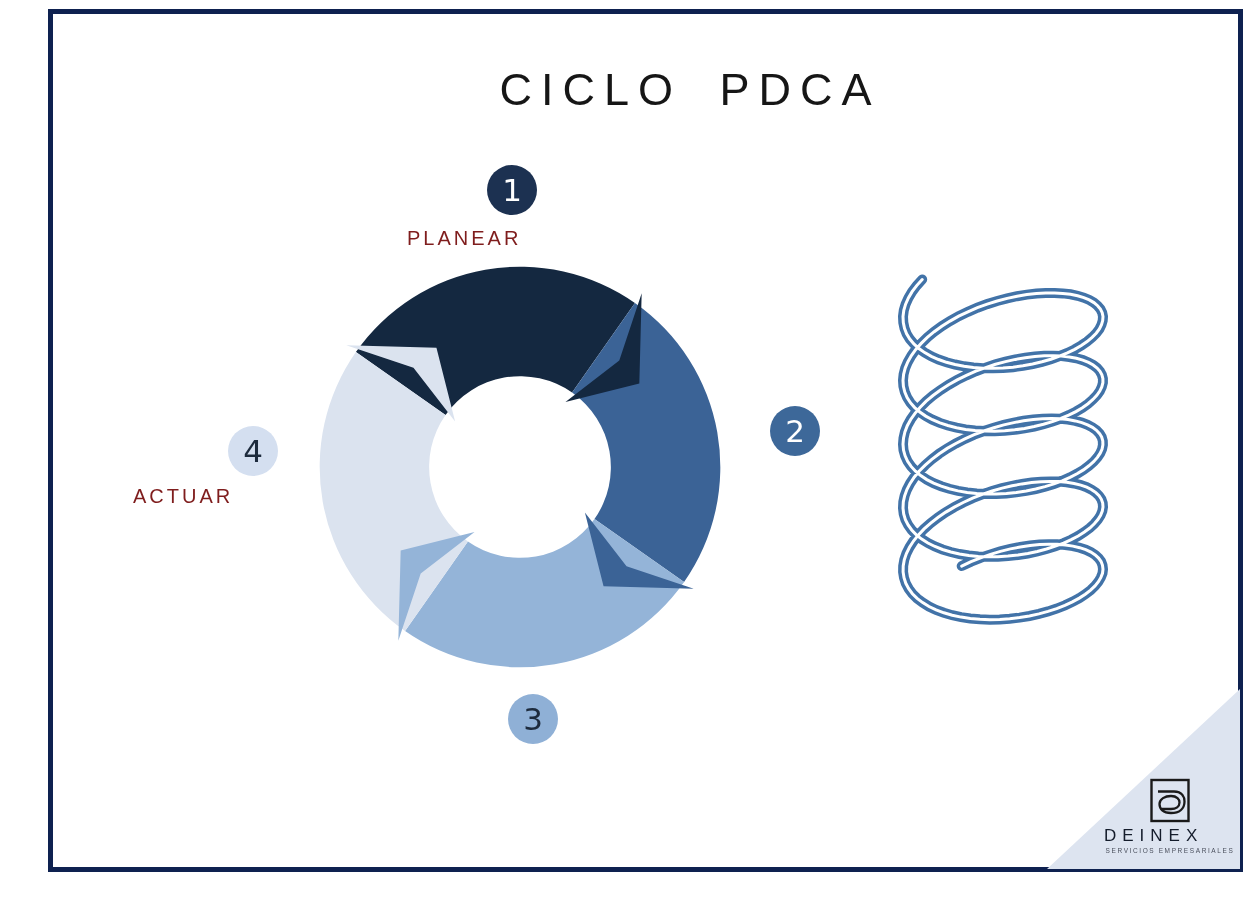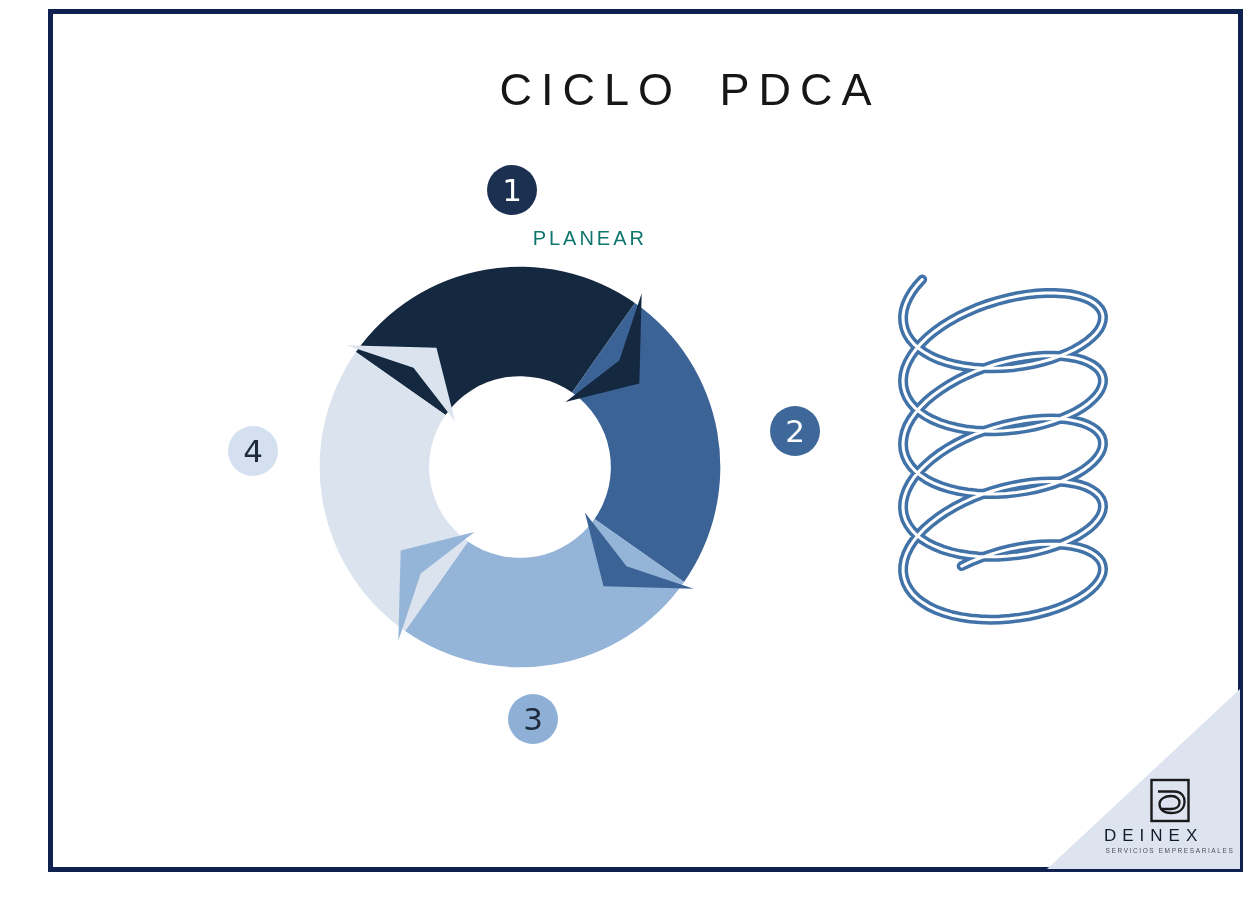--- a/index.html
+++ b/index.html
@@ -20,22 +20,22 @@
   .badge{
     position:absolute;width:50px;height:50px;border-radius:50%;
     display:flex;align-items:center;justify-content:center;
     font-size:31px;font-family:"DejaVu Sans",sans-serif;
   }
   .badge-1{left:487px;top:165px;}
   .badge-2{left:770px;top:406px;}
   .badge-3{left:508px;top:694px;}
   .badge-4{left:228px;top:426px;}
   .step-label{
-    position:absolute;width:240px;text-align:right;
-    font-variant:small-caps;font-size:29px;letter-spacing:3px;color:#0f766e;
+    position:absolute;width:240px;text-align:left;
+    font-variant:small-caps;font-size:29px;letter-spacing:3px;color:#7f1d1d;
     text-transform:lowercase;
   }
   .label-1{left:407px;top:219px;}
   .label-2{left:686px;top:458px;}
   .label-3{left:429px;top:751px;}
   .label-4{left:133px;top:477px;}
   .spring-svg{position:absolute;left:885px;top:248px;width:240px;height:430px;}
   .corner-triangle{
     position:absolute;left:1047px;top:689px;width:193px;height:180px;
     clip-path:polygon(100% 0,100% 100%,0 100%);
@@ -82,20 +82,21 @@
     <span>2</span>
   </div>
   <div class="badge badge-3" style="background-color: rgb(143, 176, 214); color: rgb(29, 43, 61);">
     <span>3</span>
   </div>
   <div class="badge badge-4" style="background-color: rgb(212, 223, 240); color: rgb(29, 43, 61);">
     <span>4</span>
   </div>
 
   <div class="step-label label-1">Planear</div>
+  <div class="step-label label-4">Actuar</div>
 
   <svg class="spring-svg" viewBox="0 0 240 430">
     <path id="spring-outer" fill="none" stroke-width="10" stroke-linecap="round" d="M37.2,31.5 L31.7,37.6 L27.1,43.7 L23.4,50.0 L20.6,56.2 L18.8,62.4 L18.0,68.5 L18.3,74.5 L19.5,80.3 L21.6,85.8 L24.8,91.0 L28.9,95.9 L33.9,100.5 L39.7,104.6 L46.3,108.3 L53.6,111.5 L61.5,114.3 L70.1,116.5 L79.1,118.3 L88.4,119.5 L98.1,120.2 L108.0,120.3 L118.0,120.0 L128.0,119.2 L137.9,117.8 L147.6,116.0 L156.9,113.8 L165.9,111.2 L174.5,108.2 L182.4,104.9 L189.7,101.4 L196.3,97.5 L202.1,93.6 L207.1,89.4 L211.2,85.2 L214.4,81.0 L216.5,76.7 L217.7,72.6 L218.0,68.5 L217.2,64.7 L215.4,61.1 L212.6,57.7 L208.9,54.6 L204.3,51.9 L198.8,49.6 L192.6,47.8 L185.5,46.3 L177.8,45.4 L169.6,44.9 L160.7,45.0 L151.5,45.5 L141.9,46.6 L132.1,48.2 L122.2,50.4 L112.2,53.0 L102.2,56.1 L92.4,59.7 L82.9,63.8 L73.7,68.2 L65.0,73.1 L56.8,78.2 L49.2,83.7 L42.3,89.4 L36.2,95.4 L30.8,101.4 L26.4,107.6 L22.8,113.9 L20.2,120.1 L18.6,126.3 L18.0,132.4 L18.4,138.3 L19.8,144.0 L22.1,149.5 L25.4,154.7 L29.7,159.6 L34.8,164.0 L40.7,168.1 L47.4,171.7 L54.9,174.9 L62.9,177.5 L71.5,179.7 L80.6,181.4 L90.1,182.5 L99.8,183.1 L109.7,183.2 L119.7,182.7 L129.7,181.8 L139.5,180.4 L149.2,178.5 L158.5,176.2 L167.4,173.6 L175.8,170.5 L183.7,167.2 L190.9,163.6 L197.4,159.7 L203.0,155.7 L207.9,151.5 L211.8,147.3 L214.8,143.1 L216.8,138.9 L217.9,134.7 L217.9,130.7 L216.9,126.9 L215.0,123.3 L212.1,120.0 L208.2,117.0 L203.5,114.4 L197.8,112.1 L191.4,110.3 L184.3,109.0 L176.5,108.1 L168.1,107.7 L159.2,107.8 L149.9,108.5 L140.3,109.7 L130.4,111.4 L120.5,113.6 L110.5,116.3 L100.6,119.6 L90.8,123.2 L81.4,127.3 L72.2,131.9 L63.6,136.8 L55.5,142.0 L48.0,147.5 L41.2,153.2 L35.2,159.2 L30.0,165.3 L25.7,171.5 L22.3,177.7 L19.9,184.0 L18.5,190.2 L18.0,196.2 L18.5,202.1 L20.1,207.8 L22.6,213.3 L26.1,218.4 L30.5,223.2 L35.7,227.6 L41.8,231.6 L48.6,235.1 L56.2,238.2 L64.3,240.8 L73.0,242.9 L82.2,244.4 L91.7,245.4 L101.4,246.0 L111.4,246.0 L121.4,245.4 L131.3,244.4 L141.2,242.9 L150.7,241.0 L160.0,238.6 L168.9,235.9 L177.2,232.8 L185.0,229.4 L192.0,225.8 L198.4,221.9 L203.9,217.8 L208.6,213.7 L212.4,209.4 L215.2,205.2 L217.1,201.0 L217.9,196.9 L217.8,192.9 L216.7,189.1 L214.6,185.6 L211.5,182.3 L207.5,179.4 L202.6,176.8 L196.8,174.6 L190.3,172.9 L183.0,171.6 L175.1,170.8 L166.6,170.5 L157.7,170.8 L148.3,171.5 L138.6,172.8 L128.8,174.6 L118.8,176.9 L108.8,179.7 L98.9,183.0 L89.2,186.7 L79.8,190.9 L70.8,195.5 L62.2,200.4 L54.2,205.7 L46.8,211.3 L40.2,217.1 L34.3,223.0 L29.2,229.2 L25.1,235.4 L21.9,241.6 L19.6,247.9 L18.3,254.0 L18.0,260.1 L18.7,265.9 L20.4,271.6 L23.1,277.0 L26.7,282.0 L31.3,286.8 L36.7,291.1 L42.9,295.0 L49.9,298.5 L57.5,301.5 L65.8,304.0 L74.5,306.0 L83.8,307.5 L93.3,308.4 L103.1,308.8 L113.0,308.7 L123.0,308.1 L133.0,307.0 L142.8,305.5 L152.3,303.5 L161.5,301.0 L170.3,298.2 L178.6,295.1 L186.2,291.7 L193.2,288.0 L199.4,284.0 L204.8,280.0 L209.3,275.8 L212.9,271.6 L215.6,267.3 L217.3,263.1 L218.0,259.0 L217.7,255.1 L216.4,251.3 L214.1,247.8 L210.9,244.6 L206.7,241.7 L201.7,239.2 L195.8,237.1 L189.1,235.5 L181.7,234.3 L173.7,233.6 L165.2,233.4 L156.1,233.7 L146.7,234.5 L137.0,235.9 L127.1,237.8 L117.1,240.1 L107.1,243.0 L97.3,246.4 L87.6,250.2 L78.2,254.5 L69.3,259.1 L60.8,264.1 L52.9,269.5 L45.7,275.1 L39.1,280.9 L33.4,286.9 L28.5,293.0 L24.5,299.3 L21.4,305.5 L19.3,311.7 L18.2,317.9 L18.1,323.9 L19.0,329.7 L20.8,335.3 L23.7,340.7 L27.4,345.7 L32.1,350.4 L37.7,354.6 L44.0,358.5 L51.1,361.9 L58.9,364.8 L67.2,367.2 L76.1,369.1 L85.3,370.5 L94.9,371.3 L104.8,371.7 L114.7,371.5 L124.7,370.8 L134.6,369.6 L144.4,368.0 L153.9,365.9 L163.0,363.4 L171.7,360.6 L179.9,357.4 L187.4,353.9 L194.3,350.1 L200.3,346.2 L205.6,342.1 L210.0,337.9 L213.4,333.7 L215.9,329.4 L217.5,325.3 L218.0,321.2 L217.5,317.3 L216.1,313.5 L213.6,310.1 L210.2,306.9 L205.9,304.1 L200.7,301.7 L194.7,299.7 L187.9,298.1 L180.4,297.0 L172.3,296.3 L163.7,296.2 L154.6,296.6 L145.1,297.5 L135.3,299.0 L125.4,300.9 L115.4,303.4 L105.5,306.4 L95.6,309.8 L86.0,313.7 L76.7,318.1" stroke="#4273a8"></path>
     <path id="spring-core" fill="none" stroke-width="3" stroke-linecap="round" d="M37.2,31.5 L31.7,37.6 L27.1,43.7 L23.4,50.0 L20.6,56.2 L18.8,62.4 L18.0,68.5 L18.3,74.5 L19.5,80.3 L21.6,85.8 L24.8,91.0 L28.9,95.9 L33.9,100.5 L39.7,104.6 L46.3,108.3 L53.6,111.5 L61.5,114.3 L70.1,116.5 L79.1,118.3 L88.4,119.5 L98.1,120.2 L108.0,120.3 L118.0,120.0 L128.0,119.2 L137.9,117.8 L147.6,116.0 L156.9,113.8 L165.9,111.2 L174.5,108.2 L182.4,104.9 L189.7,101.4 L196.3,97.5 L202.1,93.6 L207.1,89.4 L211.2,85.2 L214.4,81.0 L216.5,76.7 L217.7,72.6 L218.0,68.5 L217.2,64.7 L215.4,61.1 L212.6,57.7 L208.9,54.6 L204.3,51.9 L198.8,49.6 L192.6,47.8 L185.5,46.3 L177.8,45.4 L169.6,44.9 L160.7,45.0 L151.5,45.5 L141.9,46.6 L132.1,48.2 L122.2,50.4 L112.2,53.0 L102.2,56.1 L92.4,59.7 L82.9,63.8 L73.7,68.2 L65.0,73.1 L56.8,78.2 L49.2,83.7 L42.3,89.4 L36.2,95.4 L30.8,101.4 L26.4,107.6 L22.8,113.9 L20.2,120.1 L18.6,126.3 L18.0,132.4 L18.4,138.3 L19.8,144.0 L22.1,149.5 L25.4,154.7 L29.7,159.6 L34.8,164.0 L40.7,168.1 L47.4,171.7 L54.9,174.9 L62.9,177.5 L71.5,179.7 L80.6,181.4 L90.1,182.5 L99.8,183.1 L109.7,183.2 L119.7,182.7 L129.7,181.8 L139.5,180.4 L149.2,178.5 L158.5,176.2 L167.4,173.6 L175.8,170.5 L183.7,167.2 L190.9,163.6 L197.4,159.7 L203.0,155.7 L207.9,151.5 L211.8,147.3 L214.8,143.1 L216.8,138.9 L217.9,134.7 L217.9,130.7 L216.9,126.9 L215.0,123.3 L212.1,120.0 L208.2,117.0 L203.5,114.4 L197.8,112.1 L191.4,110.3 L184.3,109.0 L176.5,108.1 L168.1,107.7 L159.2,107.8 L149.9,108.5 L140.3,109.7 L130.4,111.4 L120.5,113.6 L110.5,116.3 L100.6,119.6 L90.8,123.2 L81.4,127.3 L72.2,131.9 L63.6,136.8 L55.5,142.0 L48.0,147.5 L41.2,153.2 L35.2,159.2 L30.0,165.3 L25.7,171.5 L22.3,177.7 L19.9,184.0 L18.5,190.2 L18.0,196.2 L18.5,202.1 L20.1,207.8 L22.6,213.3 L26.1,218.4 L30.5,223.2 L35.7,227.6 L41.8,231.6 L48.6,235.1 L56.2,238.2 L64.3,240.8 L73.0,242.9 L82.2,244.4 L91.7,245.4 L101.4,246.0 L111.4,246.0 L121.4,245.4 L131.3,244.4 L141.2,242.9 L150.7,241.0 L160.0,238.6 L168.9,235.9 L177.2,232.8 L185.0,229.4 L192.0,225.8 L198.4,221.9 L203.9,217.8 L208.6,213.7 L212.4,209.4 L215.2,205.2 L217.1,201.0 L217.9,196.9 L217.8,192.9 L216.7,189.1 L214.6,185.6 L211.5,182.3 L207.5,179.4 L202.6,176.8 L196.8,174.6 L190.3,172.9 L183.0,171.6 L175.1,170.8 L166.6,170.5 L157.7,170.8 L148.3,171.5 L138.6,172.8 L128.8,174.6 L118.8,176.9 L108.8,179.7 L98.9,183.0 L89.2,186.7 L79.8,190.9 L70.8,195.5 L62.2,200.4 L54.2,205.7 L46.8,211.3 L40.2,217.1 L34.3,223.0 L29.2,229.2 L25.1,235.4 L21.9,241.6 L19.6,247.9 L18.3,254.0 L18.0,260.1 L18.7,265.9 L20.4,271.6 L23.1,277.0 L26.7,282.0 L31.3,286.8 L36.7,291.1 L42.9,295.0 L49.9,298.5 L57.5,301.5 L65.8,304.0 L74.5,306.0 L83.8,307.5 L93.3,308.4 L103.1,308.8 L113.0,308.7 L123.0,308.1 L133.0,307.0 L142.8,305.5 L152.3,303.5 L161.5,301.0 L170.3,298.2 L178.6,295.1 L186.2,291.7 L193.2,288.0 L199.4,284.0 L204.8,280.0 L209.3,275.8 L212.9,271.6 L215.6,267.3 L217.3,263.1 L218.0,259.0 L217.7,255.1 L216.4,251.3 L214.1,247.8 L210.9,244.6 L206.7,241.7 L201.7,239.2 L195.8,237.1 L189.1,235.5 L181.7,234.3 L173.7,233.6 L165.2,233.4 L156.1,233.7 L146.7,234.5 L137.0,235.9 L127.1,237.8 L117.1,240.1 L107.1,243.0 L97.3,246.4 L87.6,250.2 L78.2,254.5 L69.3,259.1 L60.8,264.1 L52.9,269.5 L45.7,275.1 L39.1,280.9 L33.4,286.9 L28.5,293.0 L24.5,299.3 L21.4,305.5 L19.3,311.7 L18.2,317.9 L18.1,323.9 L19.0,329.7 L20.8,335.3 L23.7,340.7 L27.4,345.7 L32.1,350.4 L37.7,354.6 L44.0,358.5 L51.1,361.9 L58.9,364.8 L67.2,367.2 L76.1,369.1 L85.3,370.5 L94.9,371.3 L104.8,371.7 L114.7,371.5 L124.7,370.8 L134.6,369.6 L144.4,368.0 L153.9,365.9 L163.0,363.4 L171.7,360.6 L179.9,357.4 L187.4,353.9 L194.3,350.1 L200.3,346.2 L205.6,342.1 L210.0,337.9 L213.4,333.7 L215.9,329.4 L217.5,325.3 L218.0,321.2 L217.5,317.3 L216.1,313.5 L213.6,310.1 L210.2,306.9 L205.9,304.1 L200.7,301.7 L194.7,299.7 L187.9,298.1 L180.4,297.0 L172.3,296.3 L163.7,296.2 L154.6,296.6 L145.1,297.5 L135.3,299.0 L125.4,300.9 L115.4,303.4 L105.5,306.4 L95.6,309.8 L86.0,313.7 L76.7,318.1" stroke="#ffffff"></path>
   </svg>
 
   <div class="corner-triangle"></div>
   <svg class="logo-mark" viewBox="0 0 40 44">
     <rect x="1.5" y="1.5" width="37" height="41" fill="none" stroke="#1a1a1a" stroke-width="2.4"></rect>
     <path fill="none" stroke="#1a1a1a" stroke-width="2.3" d="M8,13 L24,13 C32.5,13 34.5,19 34.5,23 C34.5,30.5 29,34.5 21,34.5 C13,34.5 9.5,30.5 9.5,25.5 C9.5,20.5 15,17.5 21,17.5 C27,17.5 29.5,21 29.5,24 C29.5,28 26,30.5 21,30.5 L11,30.5"></path>

